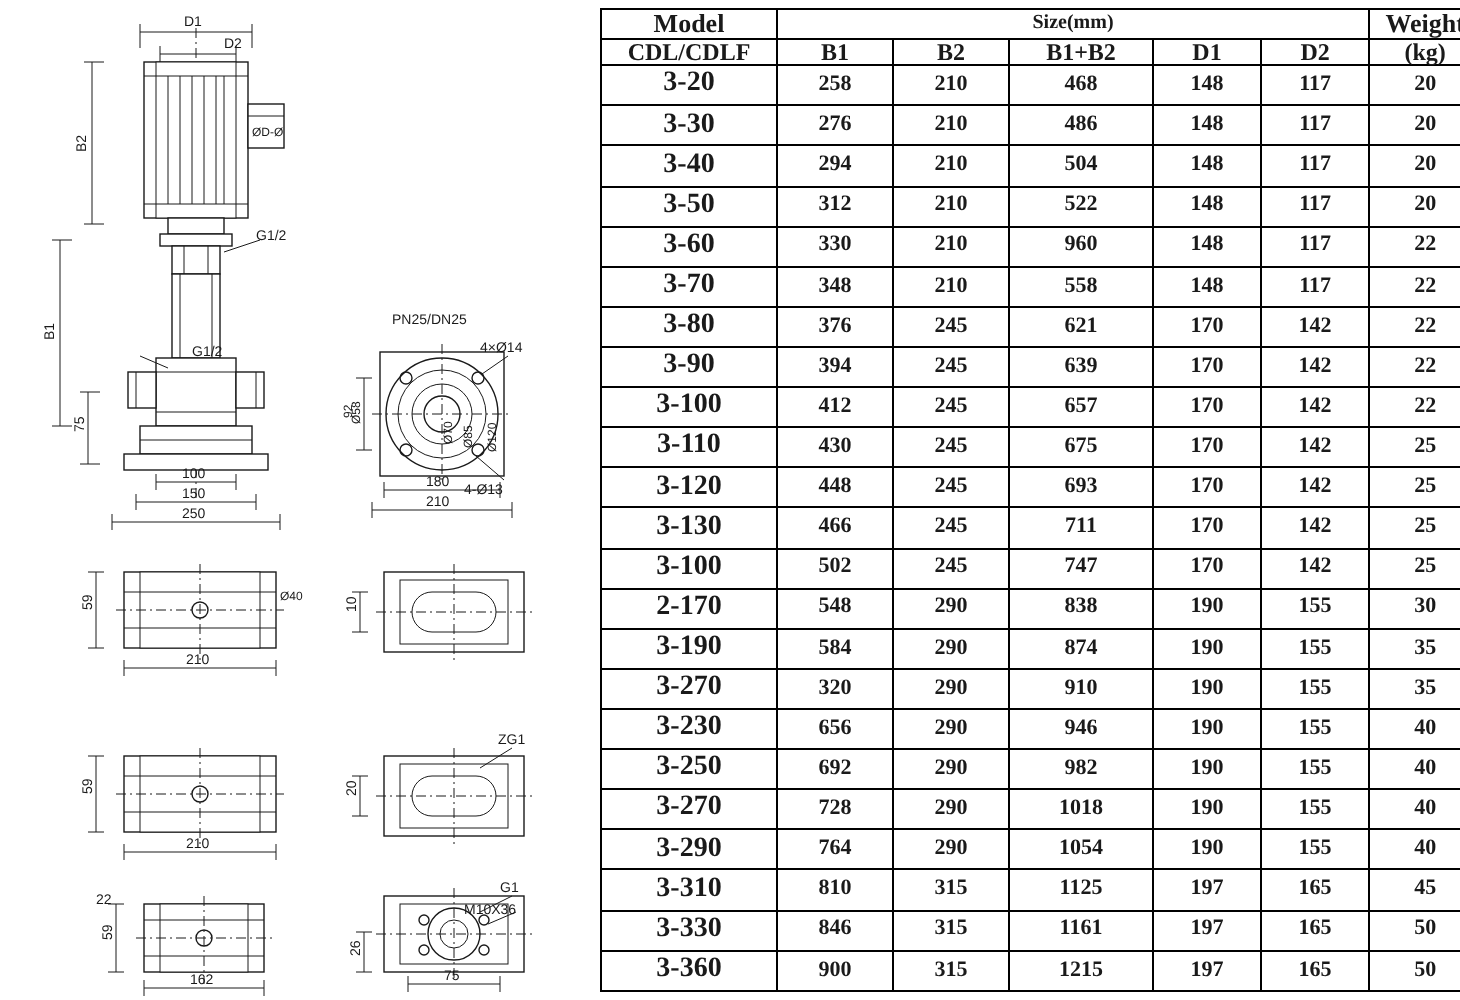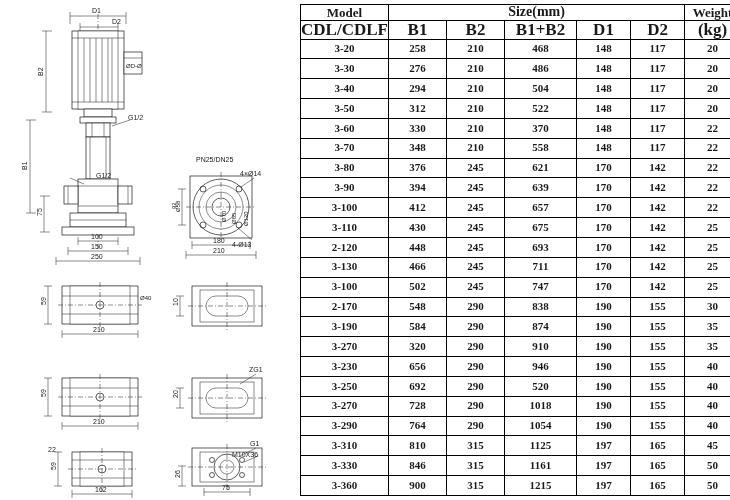--- a/index.html
+++ b/index.html
@@ -51,28 +51,28 @@
     border: 1px solid #000;
     text-align: center;
     vertical-align: middle;
     font-family: "Liberation Serif", serif;
     font-size: 11px;
     padding: 0;
     line-height: 1.05;
   }
   table.spec th {
     font-weight: bold;
-    font-size: 17px;
+    font-size: 12px;
   }
   table.spec thead th.topmodel { font-size: 13px; }
-  table.spec thead th.topsize { font-size: 14px; }
+  table.spec thead th.topsize { font-size: 10px; }
   table.spec thead th.topweight { font-size: 13px; }
   table.spec tbody td.model-cell {
     font-weight: bold;
-    font-size: 11px;
+    font-size: 14px;
   }
   table.spec tbody td {
     font-weight: bold;
   }
   col.c-model { width: 88px; }
   col.c-b1 { width: 58px; }
   col.c-b2 { width: 58px; }
   col.c-b1b2 { width: 72px; }
   col.c-d1 { width: 54px; }
   col.c-d2 { width: 54px; }
@@ -432,21 +432,21 @@
             <td>210</td>
             <td>522</td>
             <td>148</td>
             <td>117</td>
             <td>20</td>
           </tr>
         <tr>
             <td class="model-cell">3-60</td>
             <td>330</td>
             <td>210</td>
-            <td>370</td>
+            <td>960</td>
             <td>148</td>
             <td>117</td>
             <td>22</td>
           </tr>
         <tr>
             <td class="model-cell">3-70</td>
             <td>348</td>
             <td>210</td>
             <td>558</td>
             <td>148</td>
@@ -483,21 +483,21 @@
         <tr>
             <td class="model-cell">3-110</td>
             <td>430</td>
             <td>245</td>
             <td>675</td>
             <td>170</td>
             <td>142</td>
             <td>25</td>
           </tr>
         <tr>
-            <td class="model-cell">2-120</td>
+            <td class="model-cell">3-120</td>
             <td>448</td>
             <td>245</td>
             <td>693</td>
             <td>170</td>
             <td>142</td>
             <td>25</td>
           </tr>
         <tr>
             <td class="model-cell">3-130</td>
             <td>466</td>
@@ -549,21 +549,21 @@
             <td>290</td>
             <td>946</td>
             <td>190</td>
             <td>155</td>
             <td>40</td>
           </tr>
         <tr>
             <td class="model-cell">3-250</td>
             <td>692</td>
             <td>290</td>
-            <td>520</td>
+            <td>982</td>
             <td>190</td>
             <td>155</td>
             <td>40</td>
           </tr>
         <tr>
             <td class="model-cell">3-270</td>
             <td>728</td>
             <td>290</td>
             <td>1018</td>
             <td>190</td>

